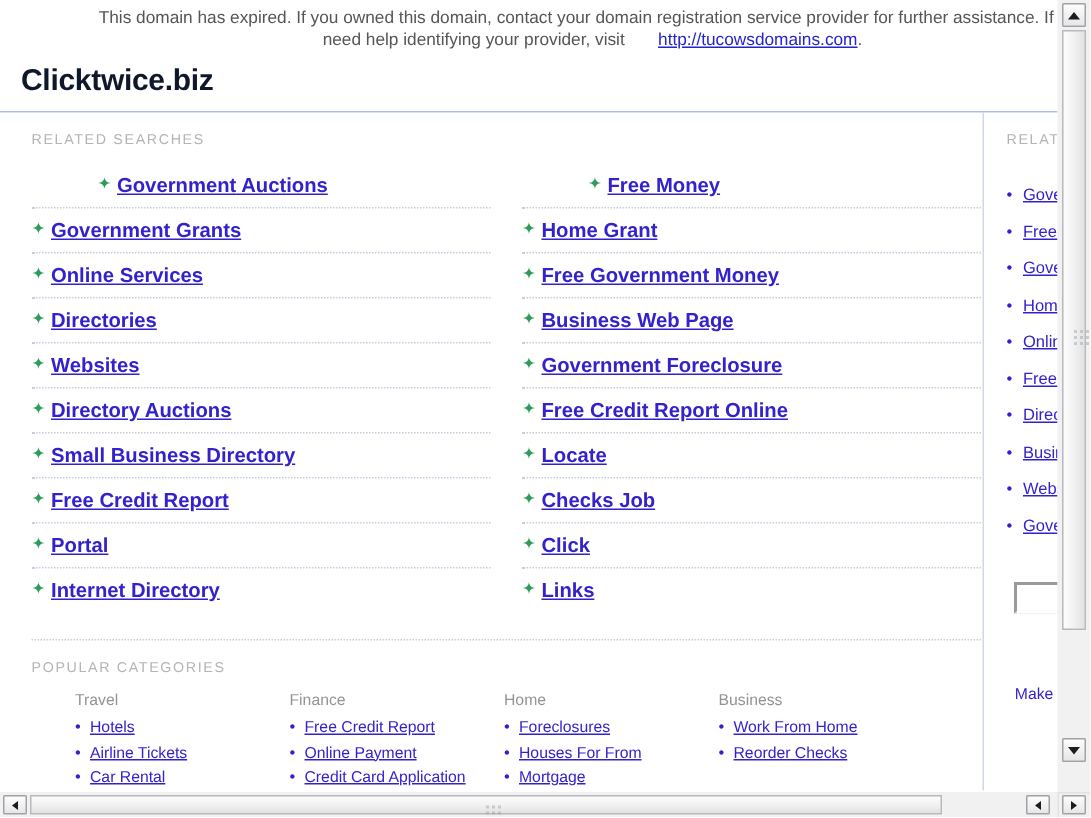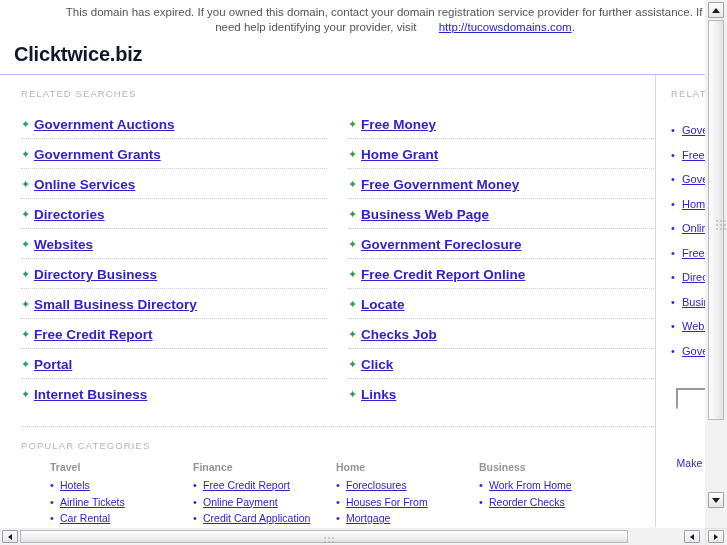--- a/index.html
+++ b/index.html
@@ -98,21 +98,21 @@
     flex: 0 0 327px;
     box-sizing: border-box;
     padding-left: 21px;
   }
   .rs-item {
     border-top: 1px dotted #c5cede;
     height: 29px;
     line-height: 29px;
     white-space: nowrap;
   }
-  .rs-item:first-child { border-top: 0; }
+  .rs-item:first-child { border-top: 0; margin-left: 44px; }
   .rs-item .arrow {
     display: inline-block;
     width: 13px;
     color: #2d9c5a;
     font-size: 11px;
     vertical-align: middle;
   }
   .rs-item a {
     color: #3322cc;
     text-decoration: underline;
@@ -136,21 +136,20 @@
   }
   .pc-col {
     width: 143px;
     flex: 0 0 143px;
     box-sizing: border-box;
   }
   .pc-head {
     font-size: 10.5px;
     color: #949494;
     padding-bottom: 4px;
-    font-weight: bold;
   }
   .pc-list {
     list-style: none;
     margin: 0;
     padding: 0;
   }
   .pc-list li {
     font-size: 10.5px;
     line-height: 16.5px;
     white-space: nowrap;
@@ -326,25 +325,25 @@
 
         <div class="section-label">RELATED SEARCHES</div>
 
         <div class="rs-grid">
           <div class="rs-col">
             <div class="rs-item"><span class="arrow">✦</span><a href="#">Government Auctions</a></div>
             <div class="rs-item"><span class="arrow">✦</span><a href="#">Government Grants</a></div>
             <div class="rs-item"><span class="arrow">✦</span><a href="#">Online Services</a></div>
             <div class="rs-item"><span class="arrow">✦</span><a href="#">Directories</a></div>
             <div class="rs-item"><span class="arrow">✦</span><a href="#">Websites</a></div>
-            <div class="rs-item"><span class="arrow">✦</span><a href="#">Directory Business</a></div>
+            <div class="rs-item"><span class="arrow">✦</span><a href="#">Directory Auctions</a></div>
             <div class="rs-item"><span class="arrow">✦</span><a href="#">Small Business Directory</a></div>
             <div class="rs-item"><span class="arrow">✦</span><a href="#">Free Credit Report</a></div>
             <div class="rs-item"><span class="arrow">✦</span><a href="#">Portal</a></div>
-            <div class="rs-item"><span class="arrow">✦</span><a href="#">Internet Business</a></div>
+            <div class="rs-item"><span class="arrow">✦</span><a href="#">Internet Directory</a></div>
           </div>
           <div class="rs-col">
             <div class="rs-item"><span class="arrow">✦</span><a href="#">Free Money</a></div>
             <div class="rs-item"><span class="arrow">✦</span><a href="#">Home Grant</a></div>
             <div class="rs-item"><span class="arrow">✦</span><a href="#">Free Government Money</a></div>
             <div class="rs-item"><span class="arrow">✦</span><a href="#">Business Web Page</a></div>
             <div class="rs-item"><span class="arrow">✦</span><a href="#">Government Foreclosure</a></div>
             <div class="rs-item"><span class="arrow">✦</span><a href="#">Free Credit Report Online</a></div>
             <div class="rs-item"><span class="arrow">✦</span><a href="#">Locate</a></div>
             <div class="rs-item"><span class="arrow">✦</span><a href="#">Checks Job</a></div>

